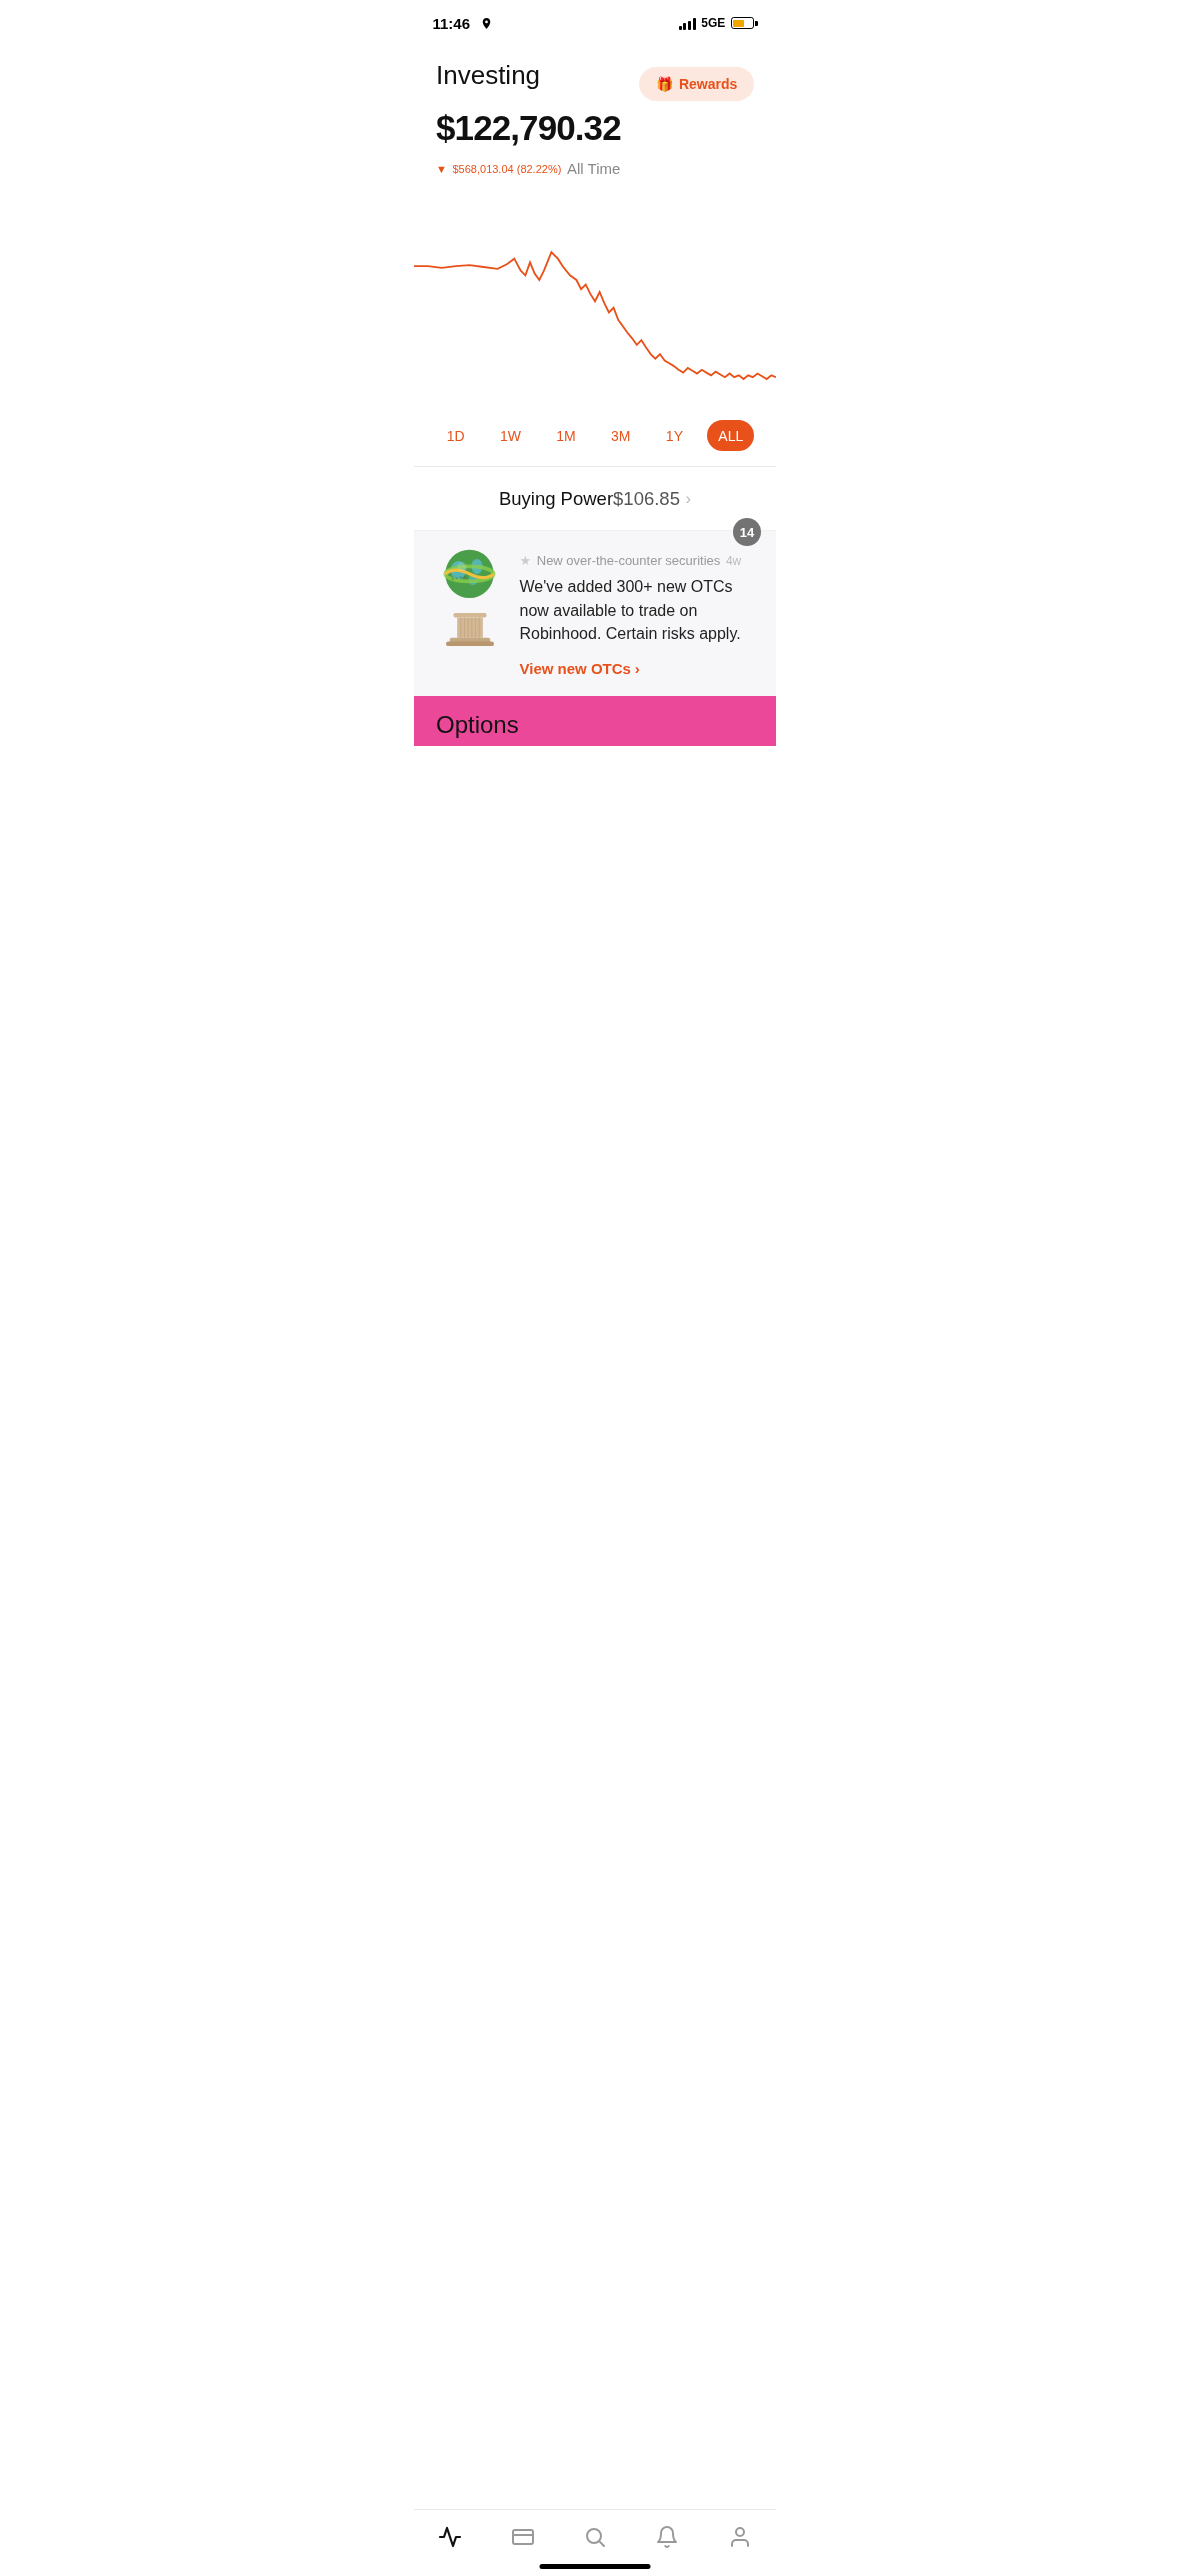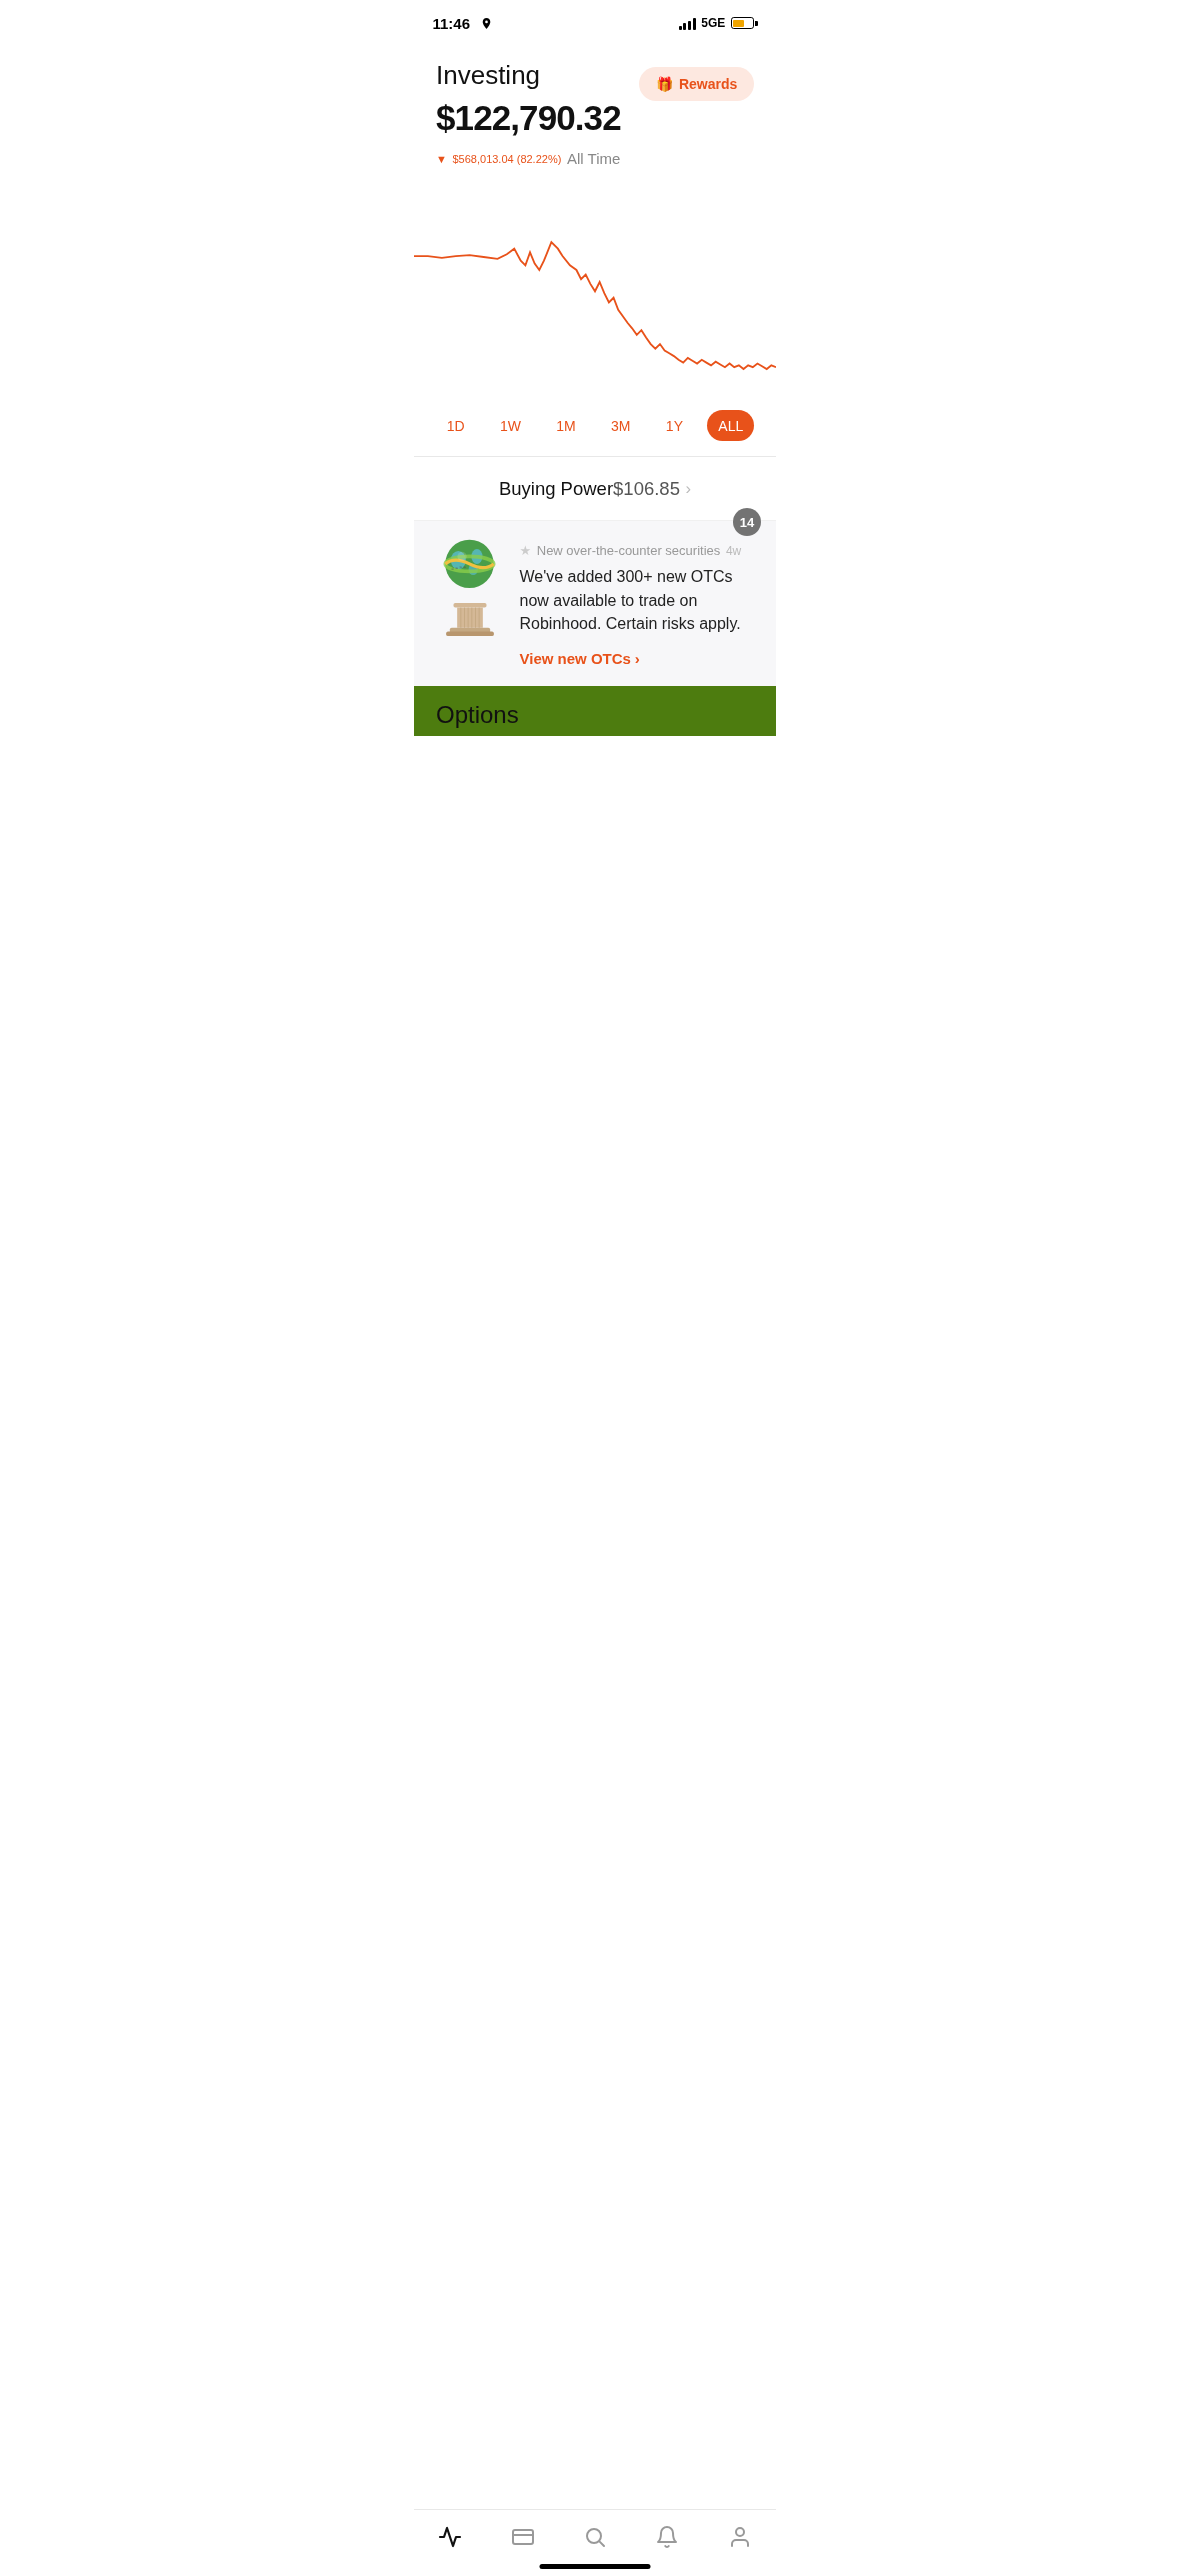--- a/index.html
+++ b/index.html
@@ -84,21 +84,21 @@
       padding: 18.5px 22px 9.3px;
       display: flex;
       justify-content: space-between;
       align-items: flex-start;
     }
     .header-left {}
     .investing-title {
       font-size: 26px;
       font-weight: 400;
       color: #111;
-      margin-bottom: 7px;
+      margin-bottom: 17px;
     }
     .portfolio-value {
       font-size: 35px;
       font-weight: 700;
       color: #111;
       letter-spacing: -0.9px;
     }
     .rewards-btn {
       background: #fde8e0;
       color: #e8521a;
@@ -269,21 +269,21 @@
       font-weight: 600;
       display: flex;
       align-items: center;
       gap: 3.7px;
       cursor: pointer;
     }
 
     
     .options-preview {
       padding: 15px 22px 7.4px;
-      background: #4d7c0f;
+      background: #ec4899;
     }
     .options-title {
       font-size: 24px;
       font-weight: 400;
       color: #111;
     }
 
     
     .bottom-nav {
       position: fixed;

